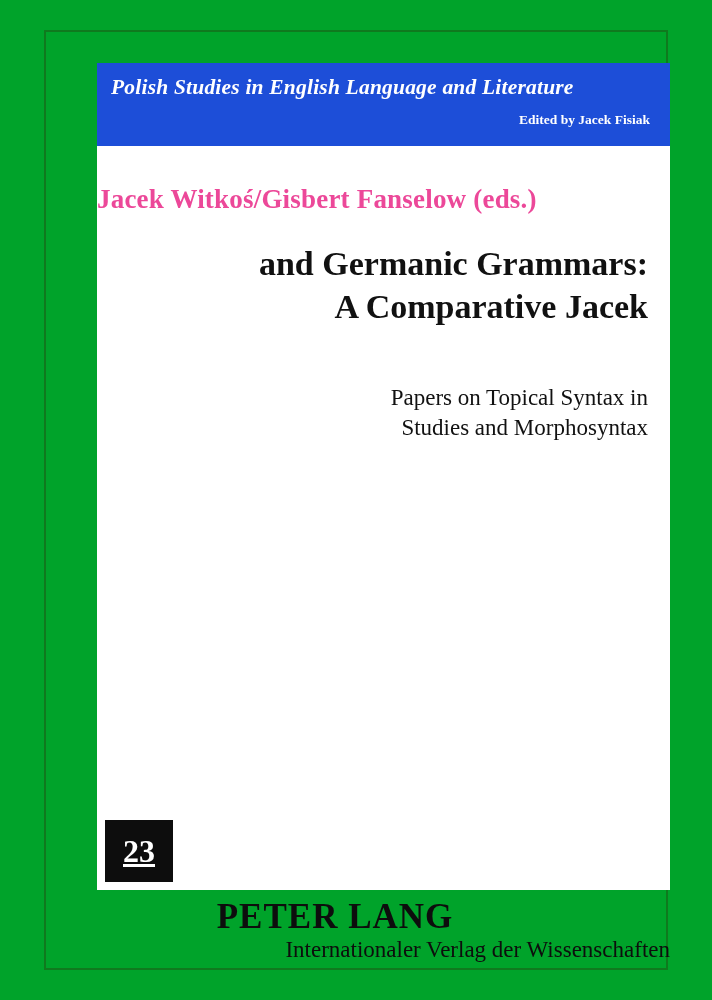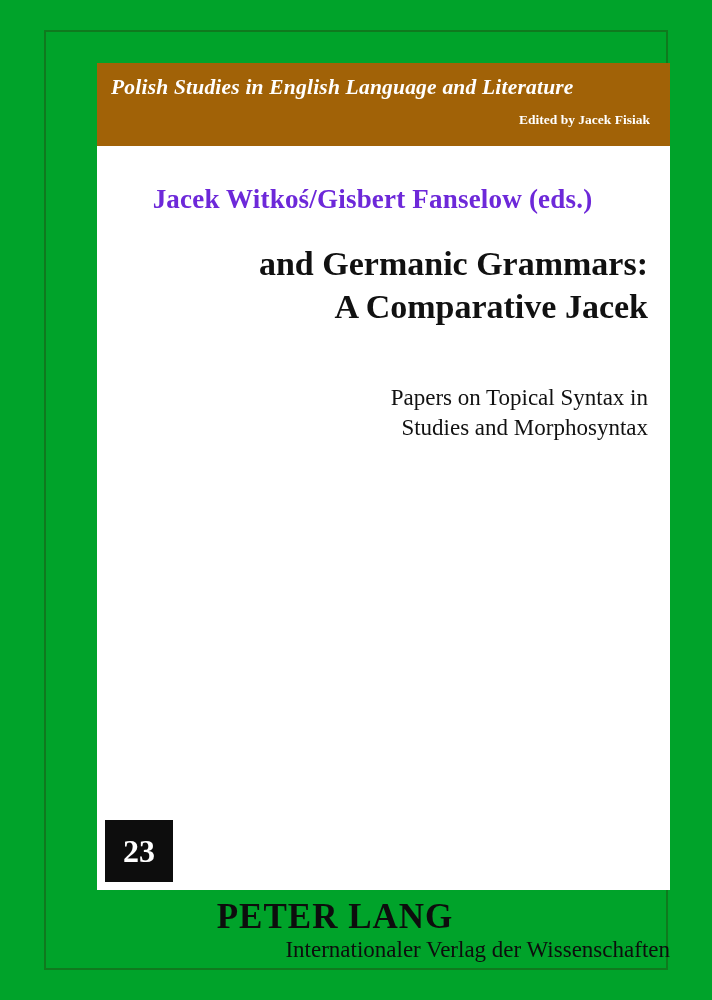--- a/index.html
+++ b/index.html
@@ -35,21 +35,21 @@
     box-sizing: border-box;
   }
 
   
   .series-band {
     position: absolute;
     left: 97px;
     top: 63px;
     width: 573px;
     height: 83px;
-    background: #a16207;
+    background: #1d4ed8;
     box-sizing: border-box;
     color: #ffffff;
   }
   .series-title {
     position: absolute;
     left: 14px;
     top: 12px;
     font-family: "Liberation Serif", serif;
     font-weight: bold;
     font-style: italic;
@@ -76,25 +76,25 @@
     height: 744px;
     background: #ffffff;
     box-sizing: border-box;
   }
 
   .editors {
     position: absolute;
     left: 0;
     right: 22px;
     top: 38px;
-    text-align: center;
+    text-align: left;
     font-family: "Liberation Serif", serif;
     font-weight: bold;
     font-size: 27px;
-    color: #6d28d9;
+    color: #ec4899;
     letter-spacing: 0.2px;
     white-space: nowrap;
   }
 
   .main-title {
     position: absolute;
     left: 30px;
     right: 22px;
     top: 96px;
     text-align: right;
@@ -133,20 +133,21 @@
     width: 68px;
     height: 62px;
     background: #0d0d0d;
     color: #ffffff;
     display: flex;
     align-items: center;
     justify-content: center;
     font-family: "Liberation Serif", serif;
     font-weight: bold;
     font-size: 32px;
+    text-decoration: underline;
   }
 
   
   .publisher {
     position: absolute;
     left: 0;
     right: 42px;
     top: 898px;
     text-align: right;
   }

